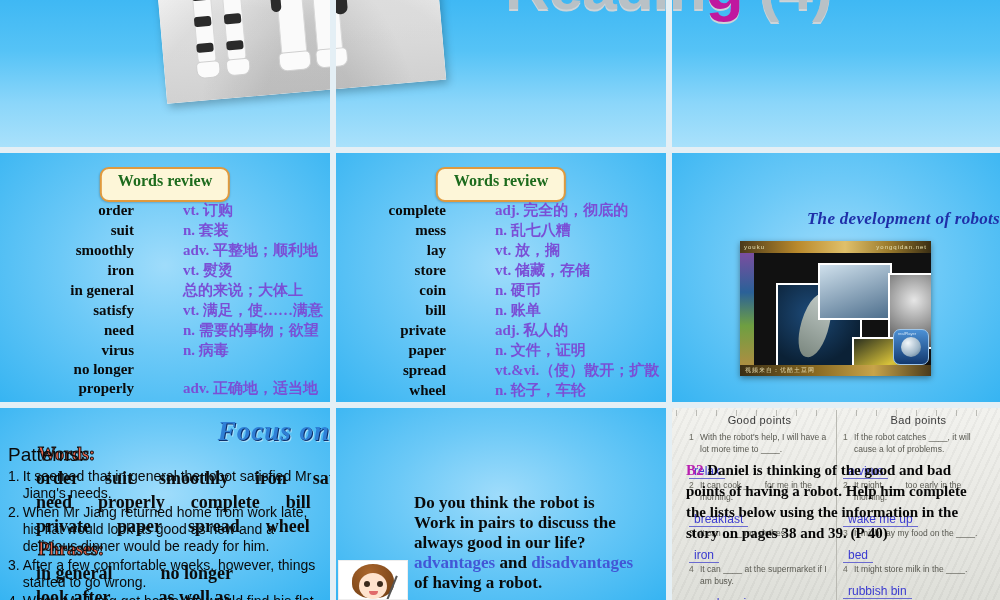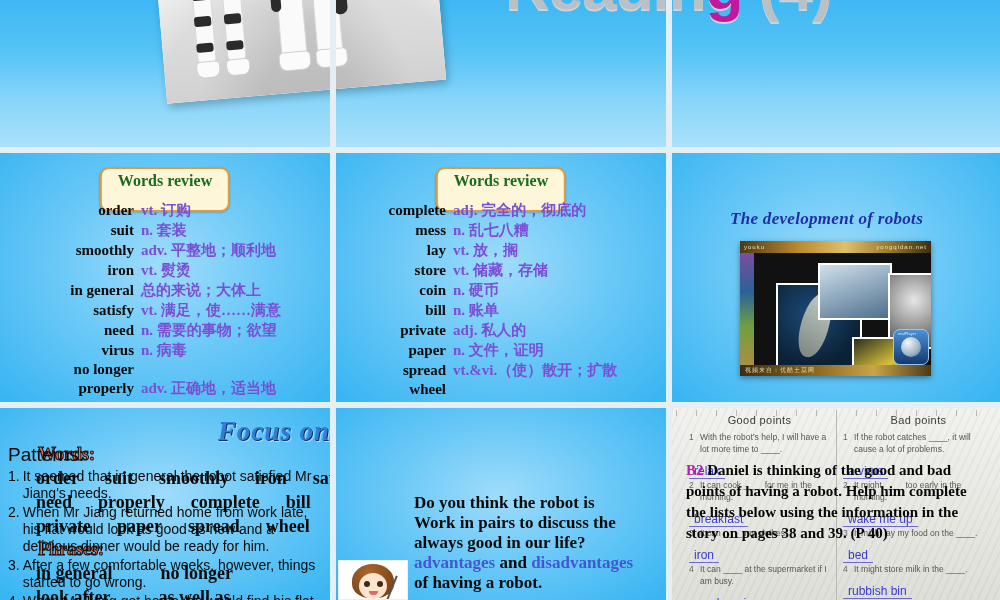--- a/index.html
+++ b/index.html
@@ -60,47 +60,48 @@
   #s2{left:336px;top:153px;width:330px;height:250px;}
   #s3{left:672px;top:153px;width:328px;height:250px;}
   #s4{left:0;  top:408px;width:330px;height:192px;}
   #s5{left:336px;top:408px;width:330px;height:192px;}
   #s6{left:672px;top:408px;width:328px;height:192px;}
 
   
   .badge{
     position:absolute;left:50%;transform:translateX(-50%);top:14px;
     background:#fdf6d8;border:2px solid #e09a3e;border-radius:9px;
-    padding:3px 16px 20px;
+    padding:3px 16px 10px;
     font-family:"Liberation Serif", serif;
     font-size:16px;font-weight:bold;color:#1d6b1d;
     box-shadow:0 1px 2px rgba(0,0,0,.18);
     white-space:nowrap;
   }
   .wordlist{
     position:absolute;left:0;right:0;top:48px;
     display:flex;flex-direction:column;gap:1px;
   }
   .wordrow{display:flex;align-items:baseline;}
   .w-term{
     width:134px;text-align:right;padding-right:7px;
     font-family:"Liberation Serif", serif;
     font-size:15px;font-weight:bold;color:#0a0a0a;
   }
   .w-def{
     flex:1;text-align:left;
     font-family:"Liberation Serif", serif;
     font-size:15px;font-weight:bold;color:#7a4fd6;
     white-space:nowrap;
+    margin-left:42px;
   }
   #s2 .w-term{width:110px;}
 
   
   .vid-title{
-    position:absolute;left:17px;right:0;top:56px;text-align:left;
+    position:absolute;left:0;right:0;top:56px;text-align:right;
     font-family:"Liberation Serif", serif;
     font-style:italic;font-weight:bold;font-size:17px;color:#1f2fa8;
     letter-spacing:.3px;
     padding-left:41px;
   }
   .vid-frame{
     position:absolute;left:68px;top:88px;width:191px;height:135px;
     background:#111;
     box-shadow:0 2px 6px rgba(0,0,0,.4);
     overflow:hidden;
@@ -358,20 +359,21 @@
       <div class="wordrow">
           <span class="w-term">paper</span>
           <span class="w-def">n. 文件，证明</span>
         </div>
       <div class="wordrow">
           <span class="w-term">spread</span>
           <span class="w-def">vt.&amp;vi.（使）散开；扩散</span>
         </div>
       <div class="wordrow">
           <span class="w-term">wheel</span>
+          <span class="w-def">n. 轮子，车轮</span>
         </div>
     </div>
   </div>
 
   <div class="slide" id="s3">
     <div class="vid-title">The development of robots</div>
     <div class="vid-frame">
       <div class="topbar">
         <span>youku</span>
         <span>yongqidan.net</span>

